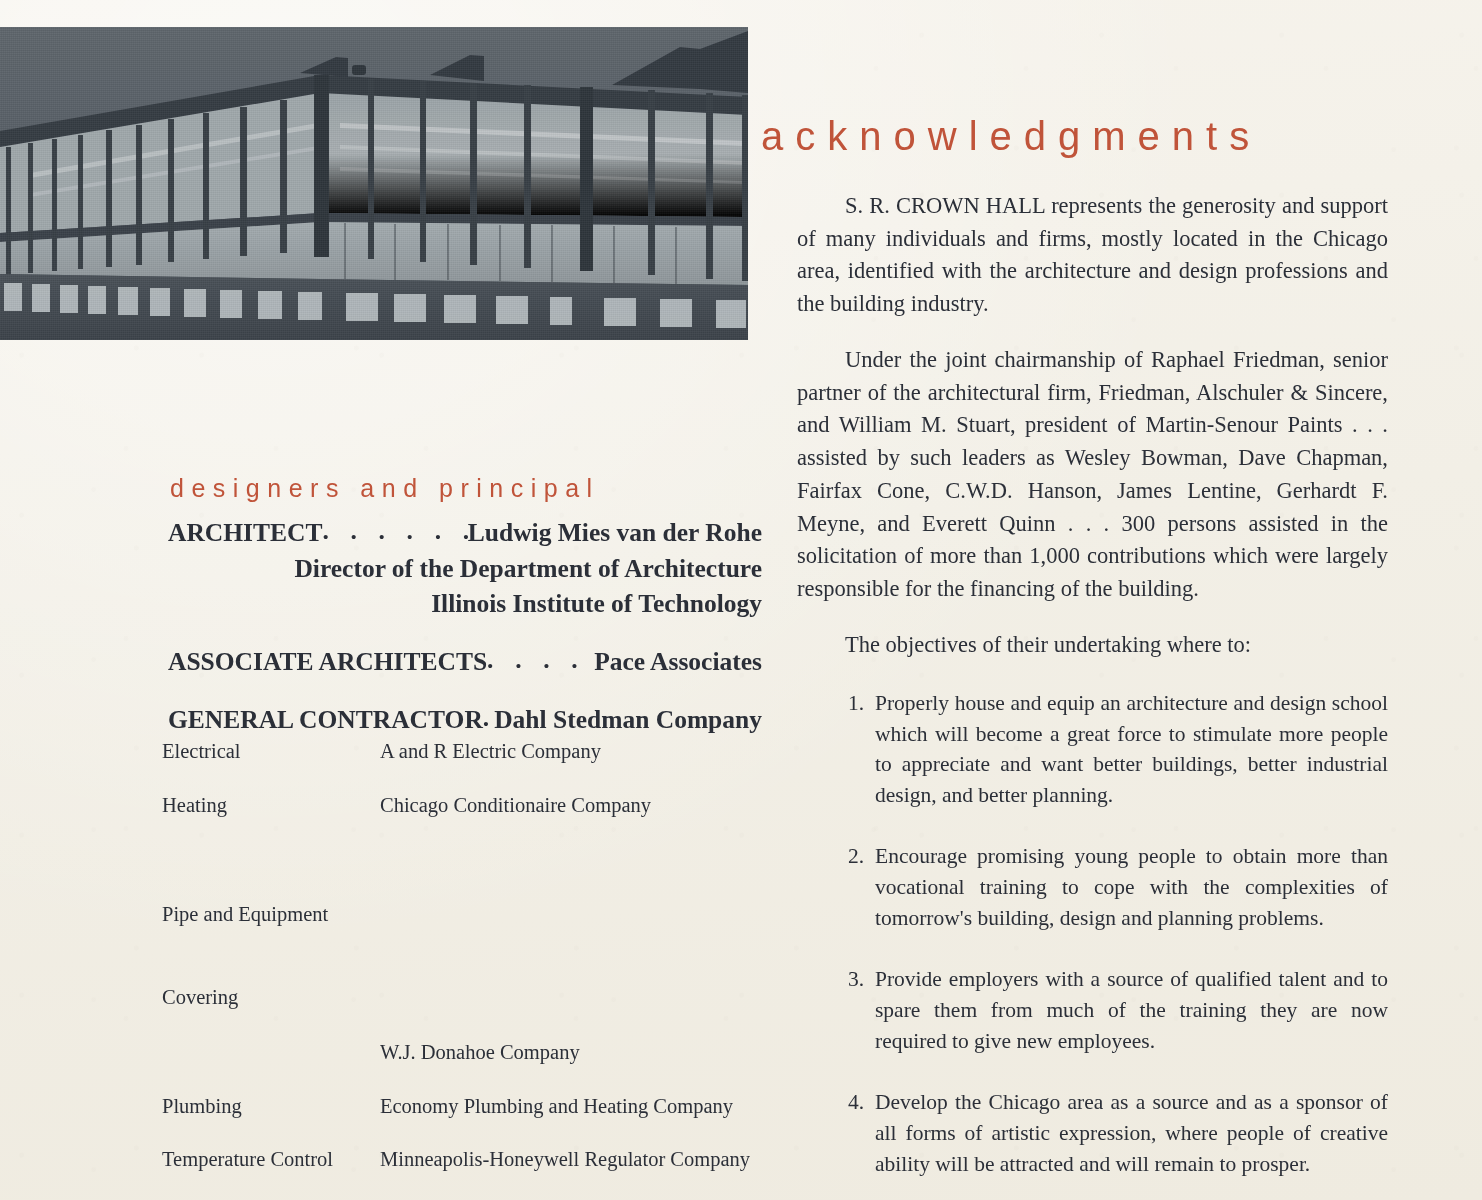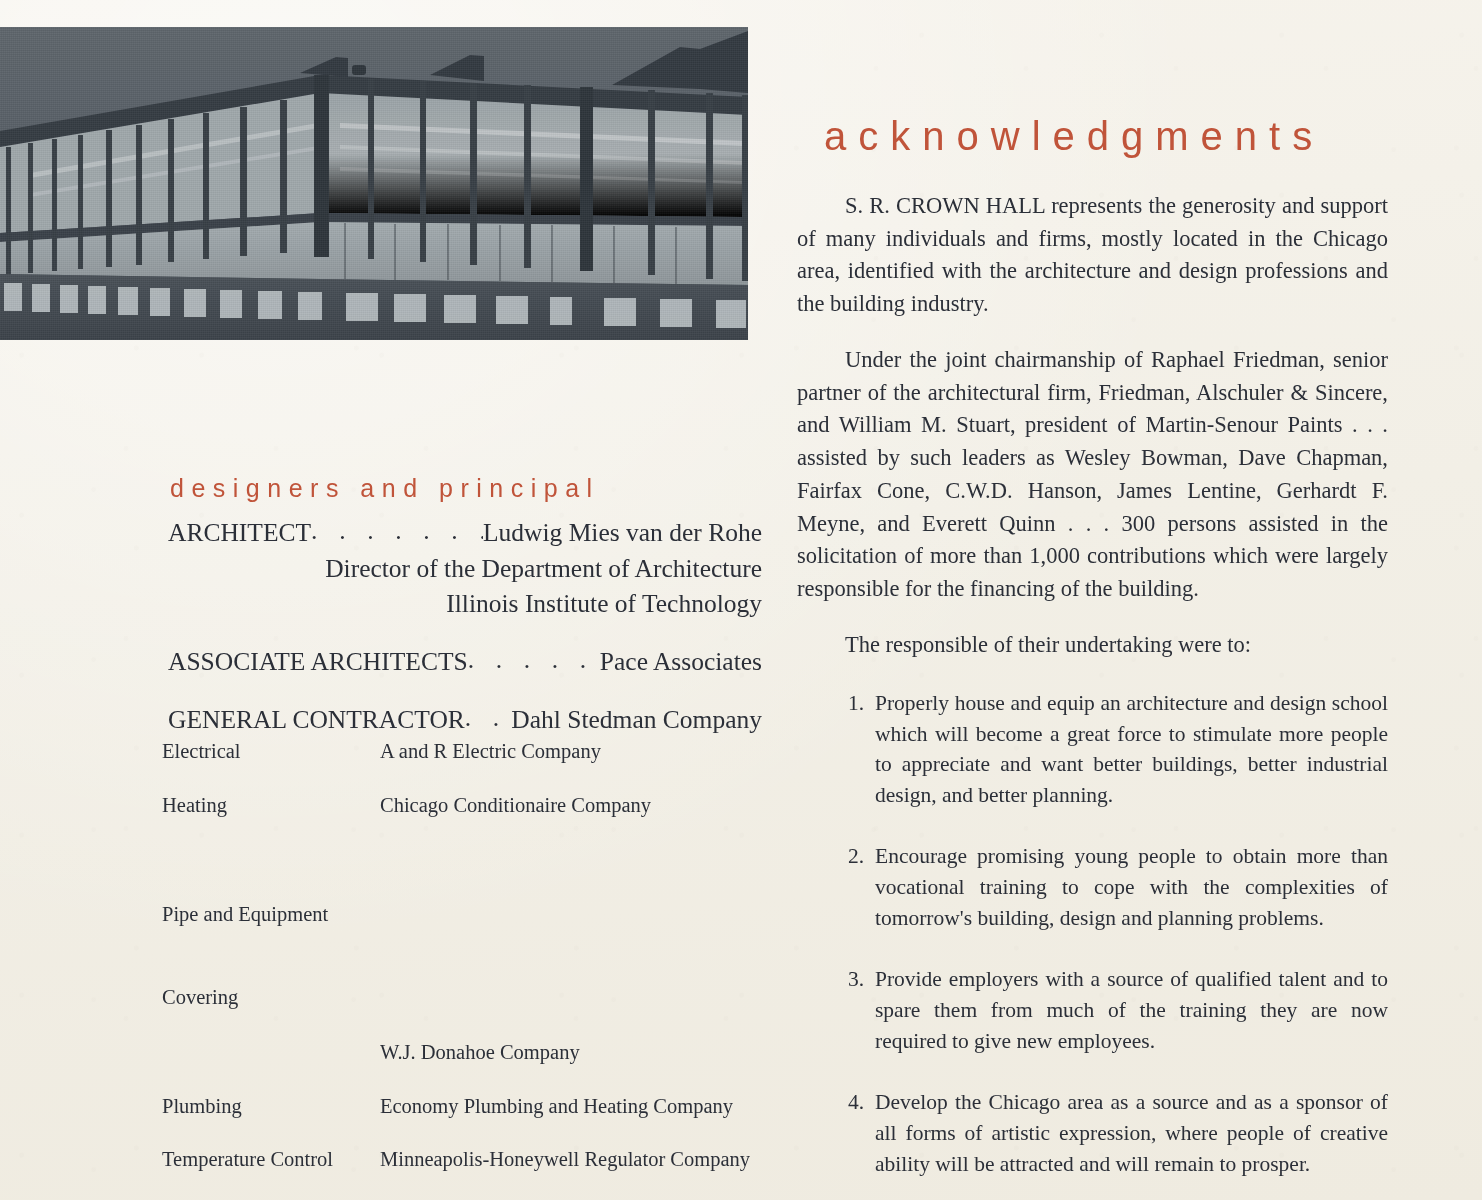--- a/index.html
+++ b/index.html
@@ -60,21 +60,21 @@
   
   .accent-heading {
     font-family: "Liberation Sans", sans-serif;
     font-weight: 400;
     letter-spacing: 0.30em;
     line-height: 1.42;
     white-space: pre;
   }
   #ack-heading {
     position: absolute;
-    left: 824px;
+    left: 761px;
     top: 108px;
     font-size: 40px;
   }
   #left-heading {
     position: absolute;
     left: 170px;
     top: 400px;
     font-size: 25px;
   }
   #left-heading div { display: block; text-align: right; }
@@ -124,21 +124,21 @@
 
   
   .principal {
     position: absolute;
     left: 168px;
     top: 515px;
     width: 594px;
     font-size: 25.5px;
     line-height: 1.40;
   }
-  .principal .entry { margin-bottom: 0; }
+  .principal .entry { margin-bottom: 0; font-weight: bold; }
   .principal .entry + .entry { margin-top: 22px; }
   .principal .lead-line {
     display: flex;
     align-items: baseline;
     width: 100%;
   }
   .principal .role { white-space: pre; }
   .principal .leader {
     flex: 1 1 auto;
     overflow: hidden;
@@ -292,21 +292,21 @@
   </svg>
   <div class="photo-grain"></div>
 </div>
 
 <div class="accent-heading" id="ack-heading" style="color:#c0543a">acknowledgments</div>
 
 <div class="right-col">
   <p>S. R. CROWN HALL represents the generosity and support of many individuals and firms, mostly located in the Chicago area, identified with the architecture and design professions and the building industry.</p>
   <p>Under the joint chairmanship of Raphael Friedman, senior partner of the architectural firm, Friedman, Alschuler &amp; Sincere, and William M. Stuart, president of Martin-Senour Paints . . . assisted by such leaders as Wesley Bowman, Dave Chapman, Fairfax Cone, C.W.D. Hanson, James Lentine, Gerhardt F. Meyne, and Everett Quinn . . . 300 persons assisted in the solicitation of more than 1,000 contributions which were largely responsible for the financing of the building.</p>
 
-  <div class="objectives-lead">The responsible of their undertaking were to:</div>
+  <div class="objectives-lead">The objectives of their undertaking where to:</div>
 
   <ol class="objectives">
     <li>
       <span class="num">1.</span>
       <span>Properly house and equip an architecture and design school which will become a great force to stimulate more people to appreciate and want better buildings, better industrial design, and better planning.</span>
     </li>
     <li>
       <span class="num">2.</span>
       <span>Encourage promising young people to obtain more than vocational training to cope with the complexities of tomorrow's building, design and planning problems.</span>
     </li>

